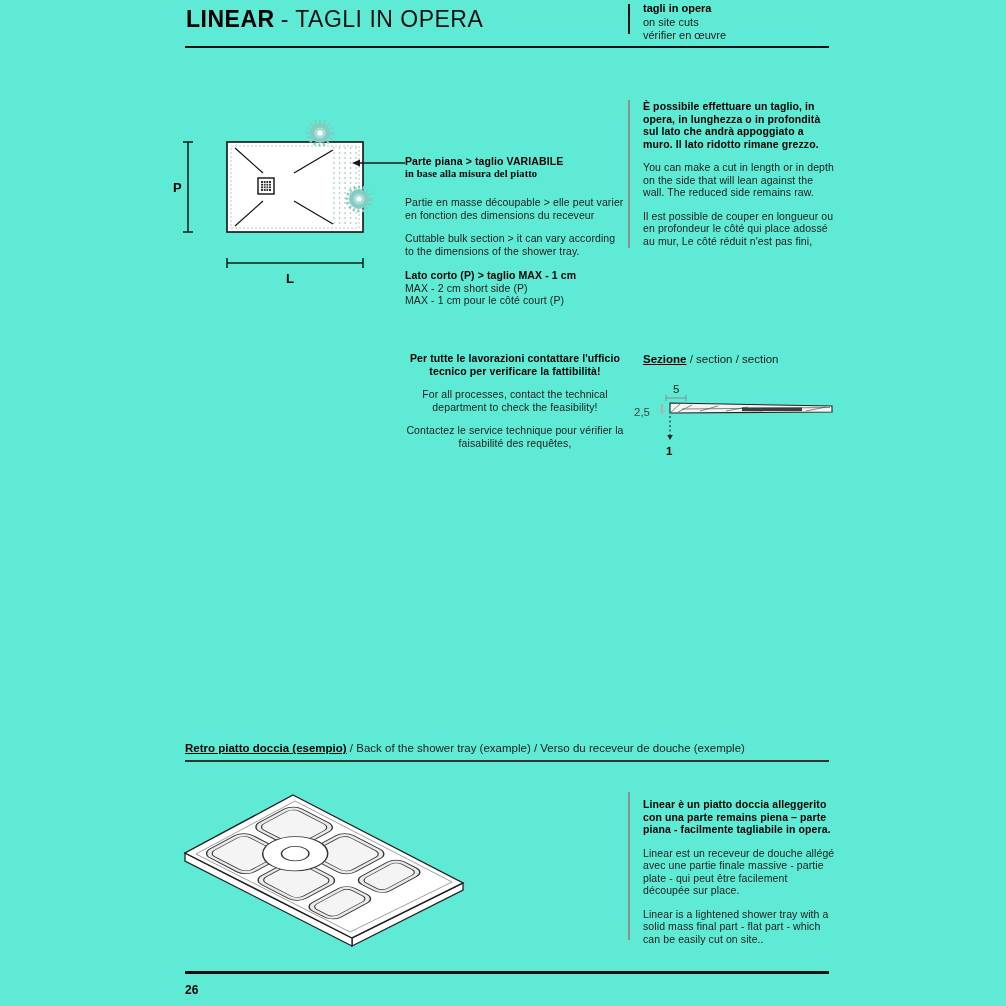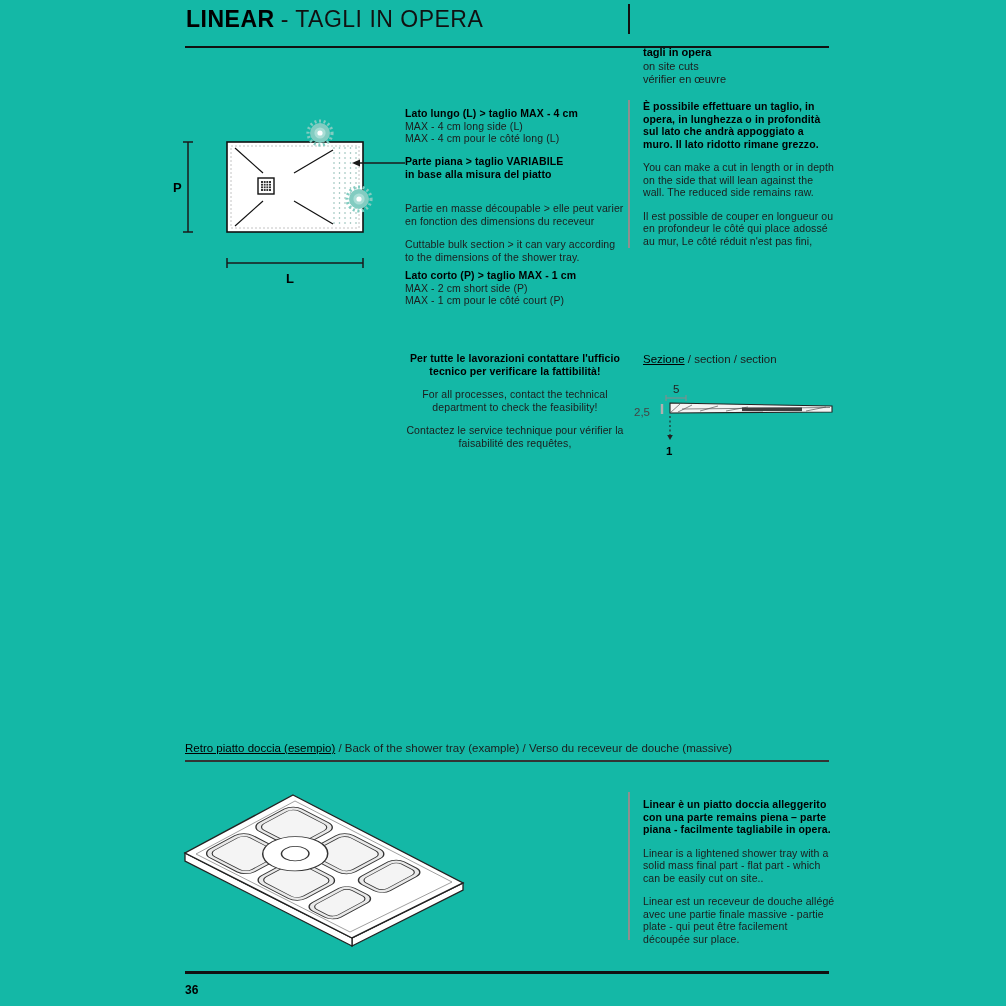--- a/index.html
+++ b/index.html
@@ -1,28 +1,28 @@
 <!DOCTYPE html>
 <html><head>
 <meta charset="utf-8">
 <style>
   html,body{margin:0;padding:0;background:#fff;}
-  .page{position:relative;width:1006px;height:1006px;background:#14b8a6;overflow:hidden;
+  .page{position:relative;width:1006px;height:1006px;background:#5eead4;overflow:hidden;
         font-family:"Liberation Sans",sans-serif;color:#1c1c1c;}
   .abs{position:absolute;}
   .b{font-weight:bold;color:#000;}
   .txt{font-size:10.5px;line-height:12.5px;letter-spacing:.1px;}
   .txt p{margin:0 0 11px 0;}
   .hrule{background:#111;height:2px;}
   .vdiv{width:2px;background:#8f8f8f;}
   .title{font-size:23px;letter-spacing:.5px;color:#111;white-space:nowrap;}
   .title .rest{font-weight:400;margin-left:6px;}
-  .langs{font-size:11px;line-height:13.5px;margin-top:44px;}
+  .langs{font-size:11px;line-height:13.5px;}
   .secttl{font-size:11.5px;}
-  .secttl .u{font-weight:normal;text-decoration:underline;color:#000;}
+  .secttl .u{font-weight:bold;text-decoration:underline;color:#000;}
   .pagenum{font-size:12px;font-weight:bold;color:#000;}
   svg{display:block;}
 </style>
 </head>
 <body>
 
 <div class="page">
 
   <div class="abs title" style="left:186px;top:6px;">
     <span class="b">LINEAR</span><span class="rest">- TAGLI IN OPERA</span>
@@ -94,29 +94,24 @@
     </g>
 
     <g stroke="#1a1a1a" stroke-width="1.5">
       <line x1="59" y1="168" x2="195" y2="168"></line>
       <line x1="59" y1="163" x2="59" y2="173"></line>
       <line x1="195" y1="163" x2="195" y2="173"></line>
     </g>
     <text x="122" y="188" font-size="13" font-weight="bold" fill="#000" text-anchor="middle">L</text>
   </svg>
 
-  <div class="abs txt" style="left:405px;top:107px;width:220px;">
-    <div class="b">Lato lungo (L) &gt; taglio MAX - 4 cm</div>
-    <div>MAX - 4 cm long side (L)</div>
-    <div>MAX - 4 cm pour le côté long (L)</div>
-  </div>
 
   <div class="abs txt" style="left:405px;top:155px;width:220px;">
     <div class="b">Parte piana &gt; taglio VARIABILE</div>
-    <div class="b" style="margin-bottom:22px;">in base alla misura del piatto</div>
+    <div class="b" style="margin-bottom:16px;font-family:Liberation Serif, serif;">in base alla misura del piatto</div>
     <p>Partie en masse découpable &gt; elle peut varier en fonction des dimensions du receveur</p>
     <p>Cuttable bulk section &gt; it can vary according to the dimensions of the shower tray.</p>
   </div>
 
   <div class="abs txt" style="left:405px;top:269px;width:220px;">
     <div class="b">Lato corto (P) &gt; taglio MAX - 1 cm</div>
     <div>MAX - 2 cm short side (P)</div>
     <div>MAX - 1 cm pour le côté court (P)</div>
   </div>
 
@@ -158,21 +153,21 @@
       <line x1="176" y1="35" x2="196" y2="31"></line>
     </g>
     <rect x="112" y="31.5" width="60" height="3.6" fill="#3d3d3d"></rect>
 
     <line x1="40" y1="40" x2="40" y2="62" stroke="#222" stroke-width="1.1" stroke-dasharray="2,2.5"></line>
     <polygon points="40,64 37.2,59 42.8,59" fill="#222"></polygon>
     <text x="36" y="79" font-size="11.5" font-weight="bold" fill="#000">1</text>
   </svg>
 
   <div class="abs secttl" style="left:185px;top:742px;width:700px;">
-    <span class="u">Retro piatto doccia (esempio)</span><span> / Back of the shower tray (example) / Verso du receveur de douche (massive)</span>
+    <span class="u">Retro piatto doccia (esempio)</span><span> / Back of the shower tray (example) / Verso du receveur de douche (exemple)</span>
   </div>
   <div class="abs" style="left:185px;top:760px;width:644px;height:2px;background:#333;"></div>
 
   <svg class="abs" style="left:180px;top:780px;" width="300" height="180" viewBox="0 0 300 180">
 
     <polygon points="172,158 283,103 283,110 172,166" fill="#fff" stroke="#222" stroke-width="1.3"></polygon>
     <polygon points="5,73 172,158 172,166 5,81" fill="#fff" stroke="#222" stroke-width="1.3"></polygon>
 
     <polygon points="113,15 283,103 172,158 5,73" fill="#fff" stroke="#222" stroke-width="1.4"></polygon>
     <polygon points="115,21 272,102 170,152 16,74" fill="none" stroke="#888" stroke-width="0.8"></polygon>
@@ -195,20 +190,20 @@
         <rect x="130" y="70" width="24" height="40" rx="6"></rect>
       </g>
       <circle cx="64" cy="62" r="26" fill="#fff" stroke="#333" stroke-width="1.2"></circle>
       <circle cx="64" cy="62" r="11" fill="#fff" stroke="#333" stroke-width="1.2"></circle>
     </g>
   </svg>
 
   <div class="abs vdiv" style="left:628px;top:792px;height:148px;"></div>
   <div class="abs txt" style="left:643px;top:798px;width:192px;">
     <p class="b">Linear è un piatto doccia alleggerito con una parte remains piena – parte piana - facilmente tagliabile in opera.</p>
+    <p>Linear est un receveur de douche allégé avec une partie finale massive - partie plate - qui peut être facilement découpée sur place.</p>
     <p>Linear is a lightened shower tray with a solid mass final part - flat part - which can be easily cut on site..</p>
-    <p>Linear est un receveur de douche allégé avec une partie finale massive - partie plate - qui peut être facilement découpée sur place.</p>
   </div>
 
   <div class="abs" style="left:185px;top:971px;width:644px;height:3px;background:#111;"></div>
-  <div class="abs pagenum" style="left:185px;top:983px;">36</div>
+  <div class="abs pagenum" style="left:185px;top:983px;">26</div>
 
 </div>
 
 </body></html>

